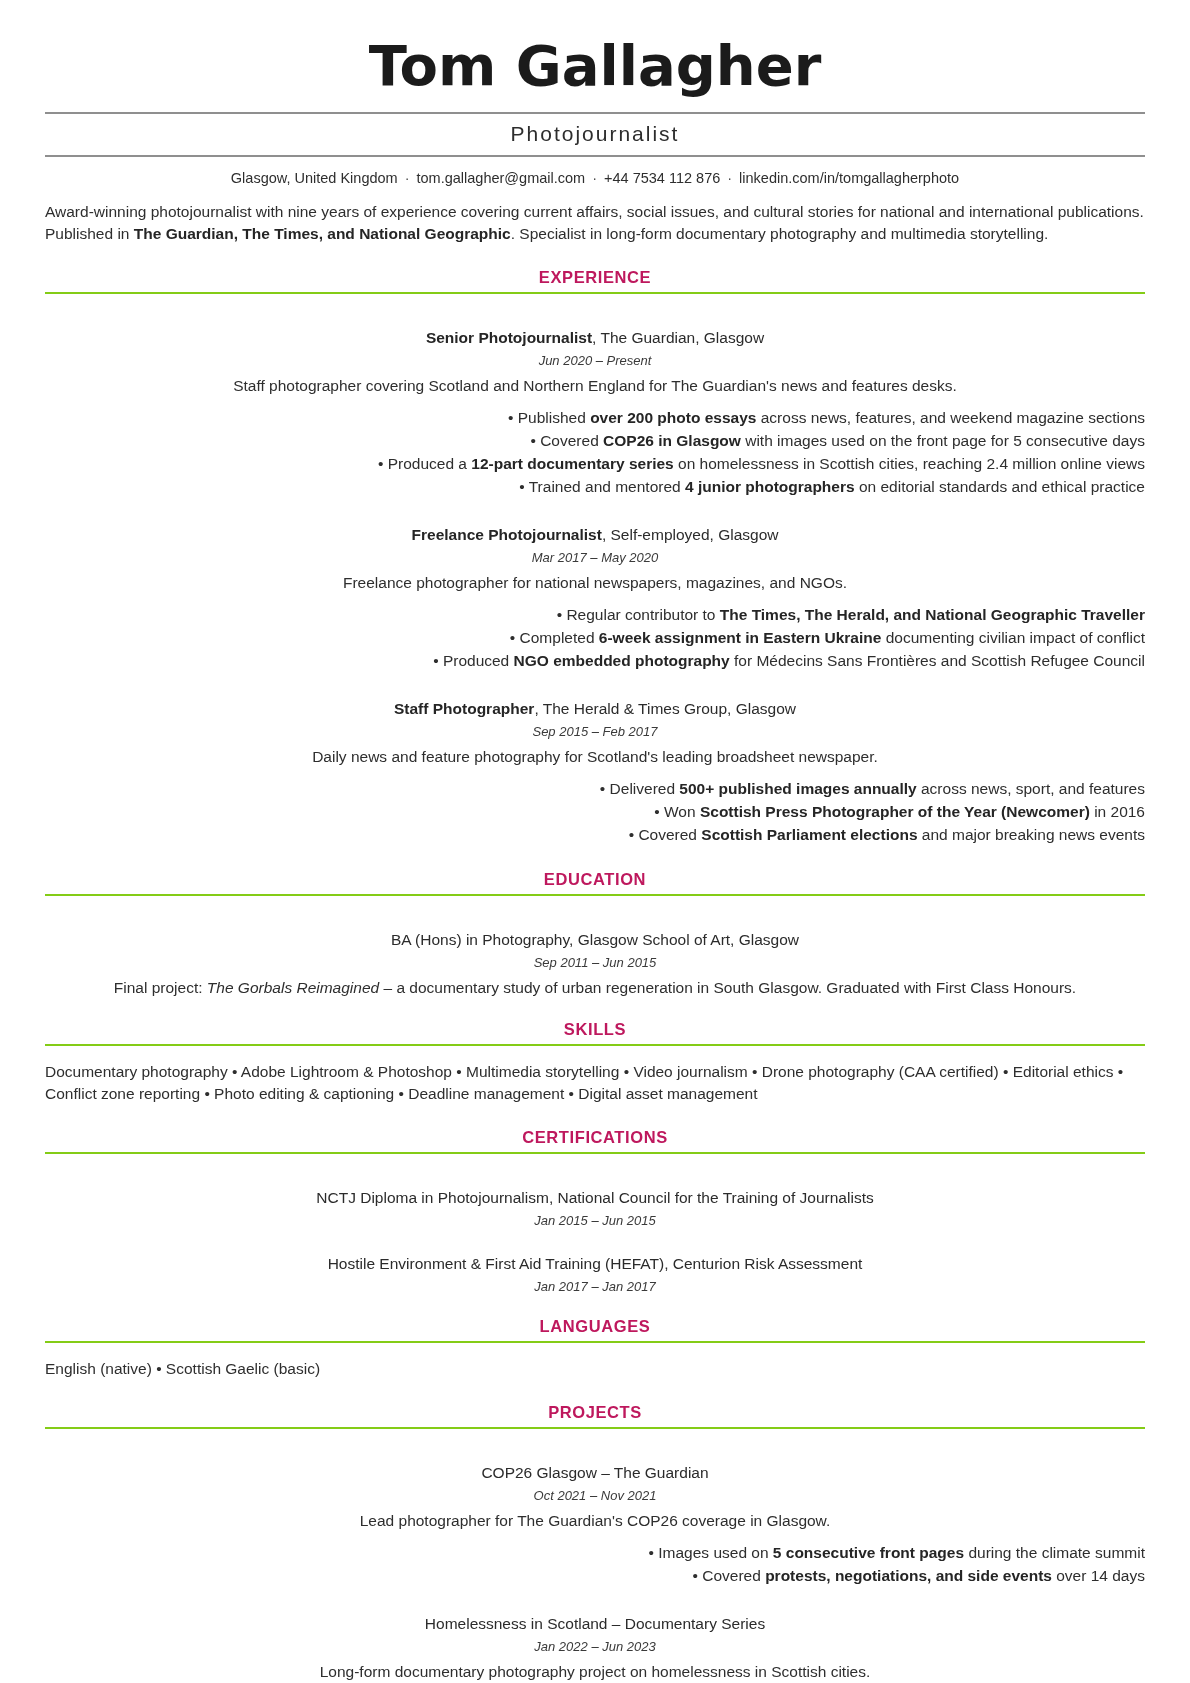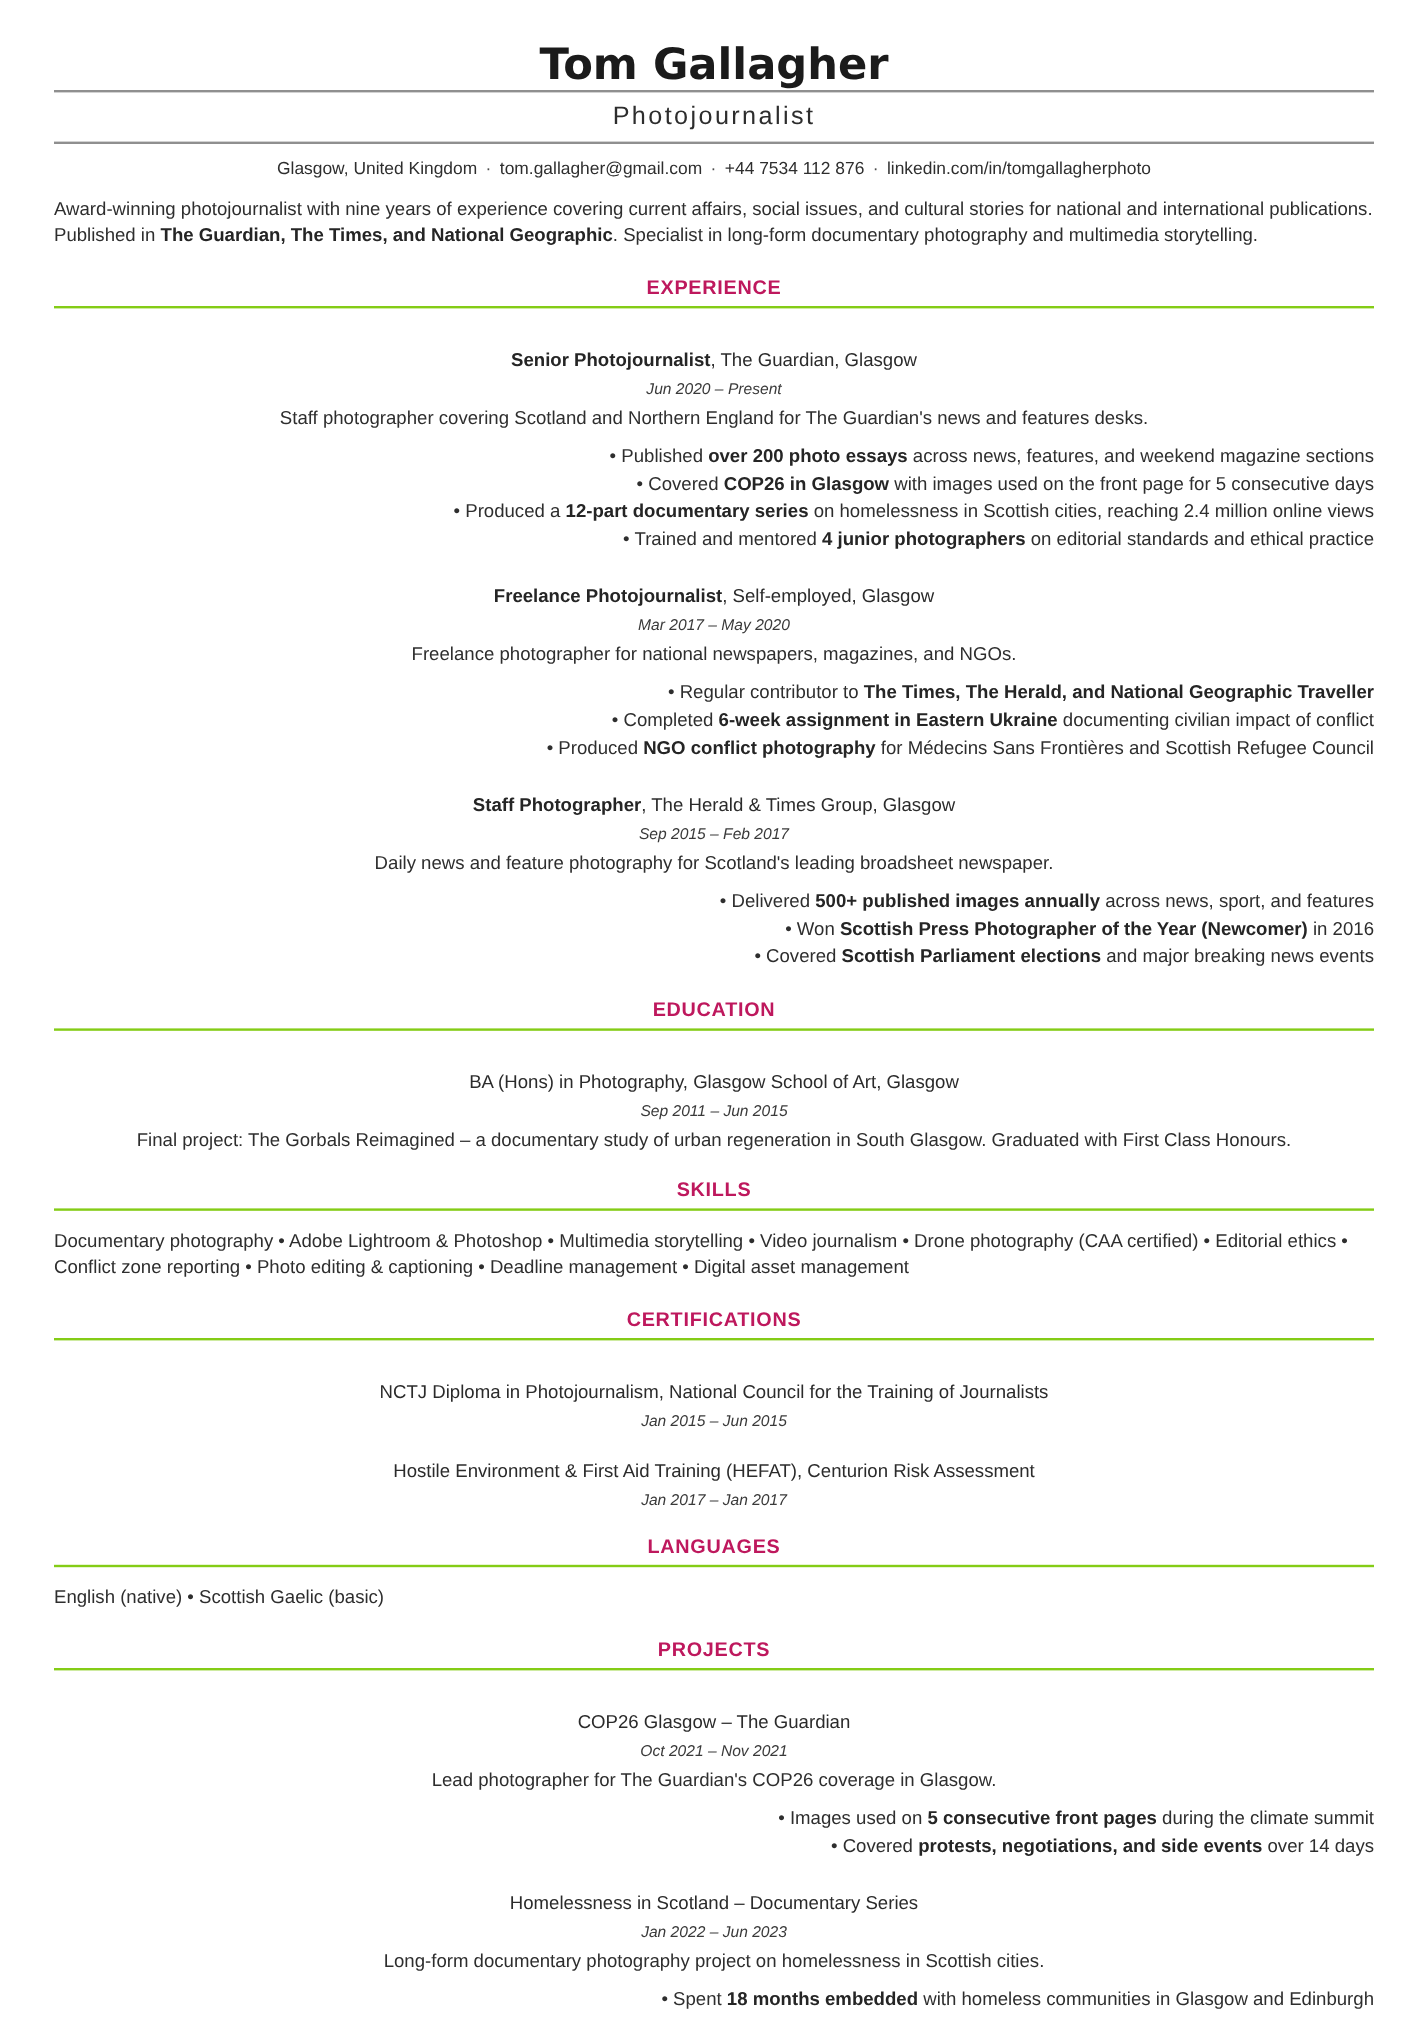--- a/index.html
+++ b/index.html
@@ -7,22 +7,22 @@
   body {
     width:1190px; min-height:1683px; margin:0 auto;
     font-family:"Liberation Sans", sans-serif;
     color:#2d2d2d; -webkit-font-smoothing:antialiased;
   }
   .page { padding:34px 45px 40px; }
 
   .candidate-name {
     text-align:center;
     font-family:"DejaVu Sans", "Liberation Sans", sans-serif;
-    font-size:36px; font-weight:800; color:#1b1b1b;
-    letter-spacing:0px; line-height:1.15; 
+    font-size:56px; font-weight:800; color:#1b1b1b;
+    letter-spacing:0px; line-height:1.15; margin-bottom:14px;
   }
   .rule { border-top:2px solid #8f8f8f; height:0; }
   .job-title {
     text-align:center; font-size:21px; font-weight:400;
     letter-spacing:2px; color:#2d2d2d; padding:8px 0 9px;
   }
   .contact {
     text-align:center; font-size:14.5px; margin-top:13px; color:#2e2e2e;
   }
   .contact .sep { margin:0 7px; color:#4a4a4a; }
@@ -42,21 +42,21 @@
   .entry-title { font-size:15.5px; color:#2b2b2b; }
   .entry-dates { font-style:italic; font-size:13px; margin-top:6px; color:#3a3a3a; }
   .entry-desc { font-size:15.5px; margin-top:9px; color:#2e2e2e; }
   .bullets { margin-top:12px; }
   .bullet { font-size:15.5px; line-height:1.48; color:#2e2e2e;text-align:right; }
   .section-text {
     font-size:15.5px; line-height:1.42;
     margin-top:15px; color:#2e2e2e;
   }
   b, .seg-b { font-weight:700; color:#252525; }
-  .seg-i { }
+  .seg-i { font-style:italic; }
 </style>
 <title>Tom Gallagher</title></head>
 <body>
 
 <div class="page">
 
   <h1 class="candidate-name">Tom Gallagher</h1>
 
   <div class="rule"></div>
   <div class="job-title">Photojournalist</div>
@@ -82,21 +82,21 @@
           <div class="bullet">• <span>Trained and mentored </span><span class="seg-b">4 junior photographers</span><span> on editorial standards and ethical practice</span></div>
         </div>
       </article>
       <article class="entry">
         <div class="entry-title"><span class="seg-b">Freelance Photojournalist</span><span>, Self-employed, Glasgow</span></div>
         <div class="entry-dates">Mar 2017 – May 2020</div>
         <div class="entry-desc">Freelance photographer for national newspapers, magazines, and NGOs.</div>
         <div class="bullets">
           <div class="bullet">• <span>Regular contributor to </span><span class="seg-b">The Times, The Herald, and National Geographic Traveller</span></div>
           <div class="bullet">• <span>Completed </span><span class="seg-b">6-week assignment in Eastern Ukraine</span><span> documenting civilian impact of conflict</span></div>
-          <div class="bullet">• <span>Produced </span><span class="seg-b">NGO conflict photography</span><span> for Médecins Sans Frontières and Scottish Refugee Council</span></div>
+          <div class="bullet">• <span>Produced </span><span class="seg-b">NGO embedded photography</span><span> for Médecins Sans Frontières and Scottish Refugee Council</span></div>
         </div>
       </article>
       <article class="entry">
         <div class="entry-title"><span class="seg-b">Staff Photographer</span><span>, The Herald &amp; Times Group, Glasgow</span></div>
         <div class="entry-dates">Sep 2015 – Feb 2017</div>
         <div class="entry-desc">Daily news and feature photography for Scotland's leading broadsheet newspaper.</div>
         <div class="bullets">
           <div class="bullet">• <span>Delivered </span><span class="seg-b">500+ published images annually</span><span> across news, sport, and features</span></div>
           <div class="bullet">• <span>Won </span><span class="seg-b">Scottish Press Photographer of the Year (Newcomer)</span><span> in 2016</span></div>
           <div class="bullet">• <span>Covered </span><span class="seg-b">Scottish Parliament elections</span><span> and major breaking news events</span></div>

